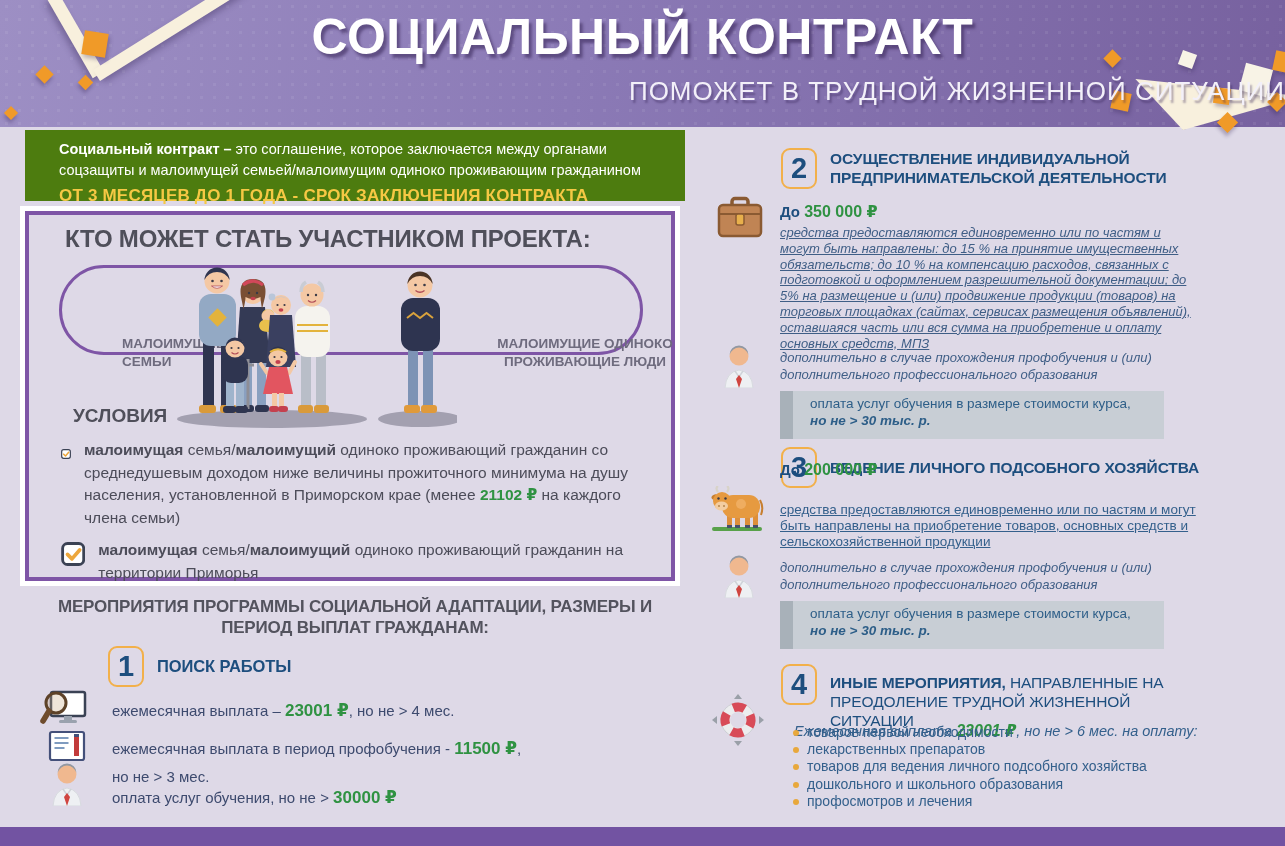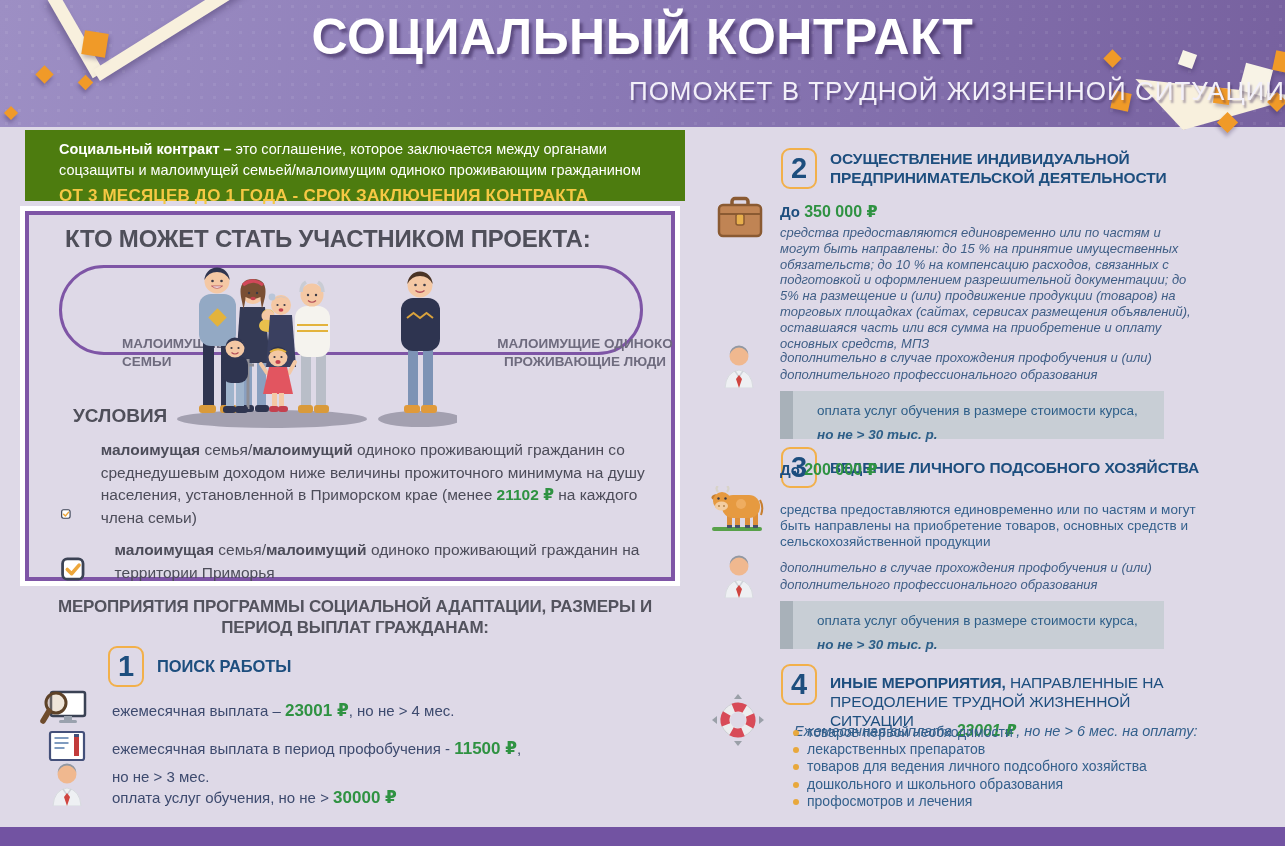--- a/index.html
+++ b/index.html
@@ -39,21 +39,21 @@
   .who-h{position:absolute;left:36px;top:10px;margin:0;font-size:24px;font-weight:700;
          color:#4f4f5a;letter-spacing:-.2px;}
   .pill{position:absolute;left:30px;top:50px;width:578px;height:84px;
         border:3px solid #7e55a6;border-radius:46px;}
   .pill-l{position:absolute;left:60px;top:67px;width:120px;font-size:13.5px;font-weight:700;
           color:#6e6b7e;line-height:1.35;}
   .pill-r{position:absolute;left:428px;top:67px;width:190px;text-align:center;font-size:13.5px;
           font-weight:700;color:#6e6b7e;line-height:1.35;}
   .people{position:absolute;left:148px;top:40px;pointer-events:none;}
   .cond-h{position:absolute;left:44px;top:190px;margin:0;font-size:19px;font-weight:700;color:#4f4f5a;}
-  .cond{position:absolute;left:32px;width:596px;display:flex;gap:30px;align-items:flex-end;}
+  .cond{position:absolute;left:32px;width:596px;display:flex;gap:13px;align-items:flex-start;}
   .cond.c1{top:224px;} .cond.c2{top:324px;}
   .cond p{margin:0;font-size:15.5px;line-height:22.5px;color:#4c4c59;}
   .cond b{font-weight:700;}
   .grn{color:#2f9242;font-weight:700;}
 
   
   .prog-h{position:absolute;left:25px;top:596px;width:660px;margin:0;text-align:center;
           font-size:17px;line-height:21px;font-weight:700;color:#53535e;letter-spacing:-.2px;}
 
   
@@ -70,29 +70,29 @@
 
   
   .icon{position:absolute;}
   .pay{position:absolute;margin:0;font-size:15px;color:#3d4a6e;line-height:21px;}
   .pay .amt{font-size:17px;}
   .p1{left:112px;top:700px;} .p2{left:112px;top:738px;} .p3{left:112px;top:766px;}
 
   
   .limit{position:absolute;margin:0;font-size:15px;font-weight:700;color:#1d4e7e;}
   .limit .amt{font-size:16px;}
-  .rdesc{position:absolute;margin:0;font-size:13px;line-height:15.8px;color:#3f5e86;}
+  .rdesc{position:absolute;margin:0;font-size:13px;line-height:15.8px;color:#3f5e86;text-decoration:underline;}
   .it{font-style:italic;}
   .s2d{left:780px;top:225px;width:414px;}
   .s3d{left:780px;top:502px;width:432px;font-size:13.5px;color:#34608c;}
   .extra{position:absolute;margin:0;font-size:13px;line-height:16.5px;font-style:italic;color:#3f5e86;}
   .x2{left:780px;top:350px;width:402px;} .x3{left:780px;top:560px;width:412px;}
   .note{position:absolute;width:346px;height:43px;background:#c8ced5;border-left:13px solid #a8b1b9;
         padding:5px 8px 0 17px;}
-  .note p{margin:7px;font-size:13.5px;line-height:16.5px;color:#2d5e88;}
+  .note p{margin:0;font-size:13.5px;line-height:16.5px;color:#2d5e88;}
   .note .nl2{font-weight:700;font-style:italic;}
   .n2{left:780px;top:391px;} .n3{left:780px;top:601px;}
   .s4pay{position:absolute;left:778px;top:705px;margin:16px;font-size:14.5px;color:#34608c;font-style:italic;}
   .s4pay .amt{font-size:16px;}
   .blts{position:absolute;left:792px;top:724px;margin:0;padding:0;list-style:none;}
   .blts li{position:relative;padding-left:15px;font-size:14px;line-height:17.2px;color:#34608c;}
   .blts li::before{content:"";position:absolute;left:1px;top:6px;width:6px;height:6px;
         border-radius:50%;background:#e8a83c;}
 
   

